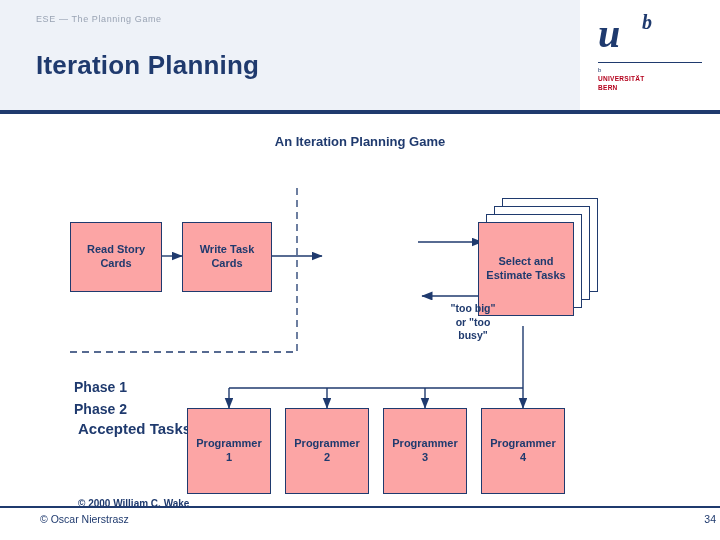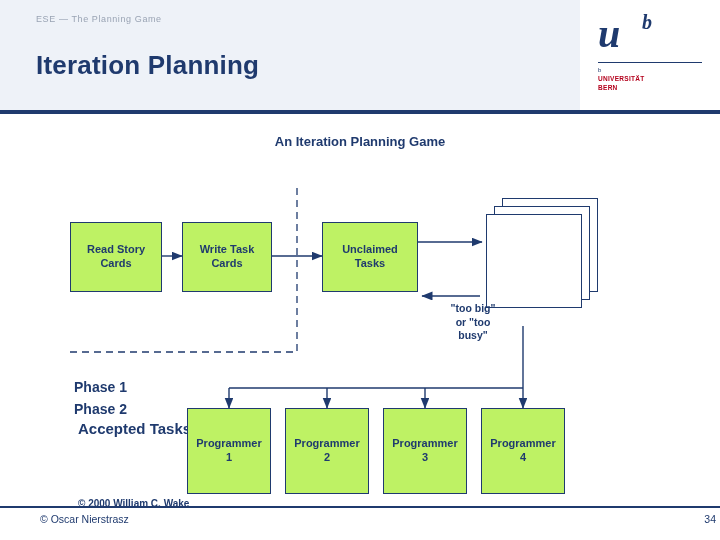--- a/index.html
+++ b/index.html
@@ -112,21 +112,21 @@
 
   .diagram {
     position: absolute;
     left: 60px; top: 50px;
     width: 600px; height: 340px;
   }
 
   .box {
     position: absolute;
     border: 1.5px solid #1f3a6e;
-    background: #bef264;
+    background: #fca5a5;
     color: #1f3a6e;
     font-size: 11px;
     font-weight: bold;
     display: flex;
     align-items: center;
     justify-content: center;
     text-align: center;
     line-height: 1.25;
     box-sizing: border-box;
   }
@@ -250,28 +250,28 @@
     <div class="box" style="left:10px; top:58px; width:92px; height:70px;">
       <span style="white-space:pre-line">Read Story
 Cards</span>
     </div>
 
     <div class="box" style="left:122px; top:58px; width:90px; height:70px;">
       <span style="white-space:pre-line">Write Task
 Cards</span>
     </div>
 
-    <div class="box" style="left:262px; top:58px; width:96px; height:70px;">
-      <span style="white-space:pre-line">Unclaimed
-Tasks</span>
-    </div>
 
     <div class="stack-shadow" style="left:442px; top:34px; width:96px; height:94px;"></div>
     <div class="stack-shadow" style="left:434px; top:42px; width:96px; height:94px;"></div>
     <div class="stack-shadow" style="left:426px; top:50px; width:96px; height:94px;"></div>
+    <div class="box" style="left:418px; top:58px; width:96px; height:94px;">
+      <span style="white-space:pre-line">Select and
+Estimate Tasks</span>
+    </div>
 
     <div class="annot" style="left:364px; top:138px; width:98px;">
       <span style="white-space:pre-line">"too big"
 or "too
 busy"</span>
     </div>
 
     <div class="phase-label" style="left:14px; top:168px;">Phase 1</div>
     <div class="phase-label" style="left:14px; top:190px;">Phase 2</div>
 

